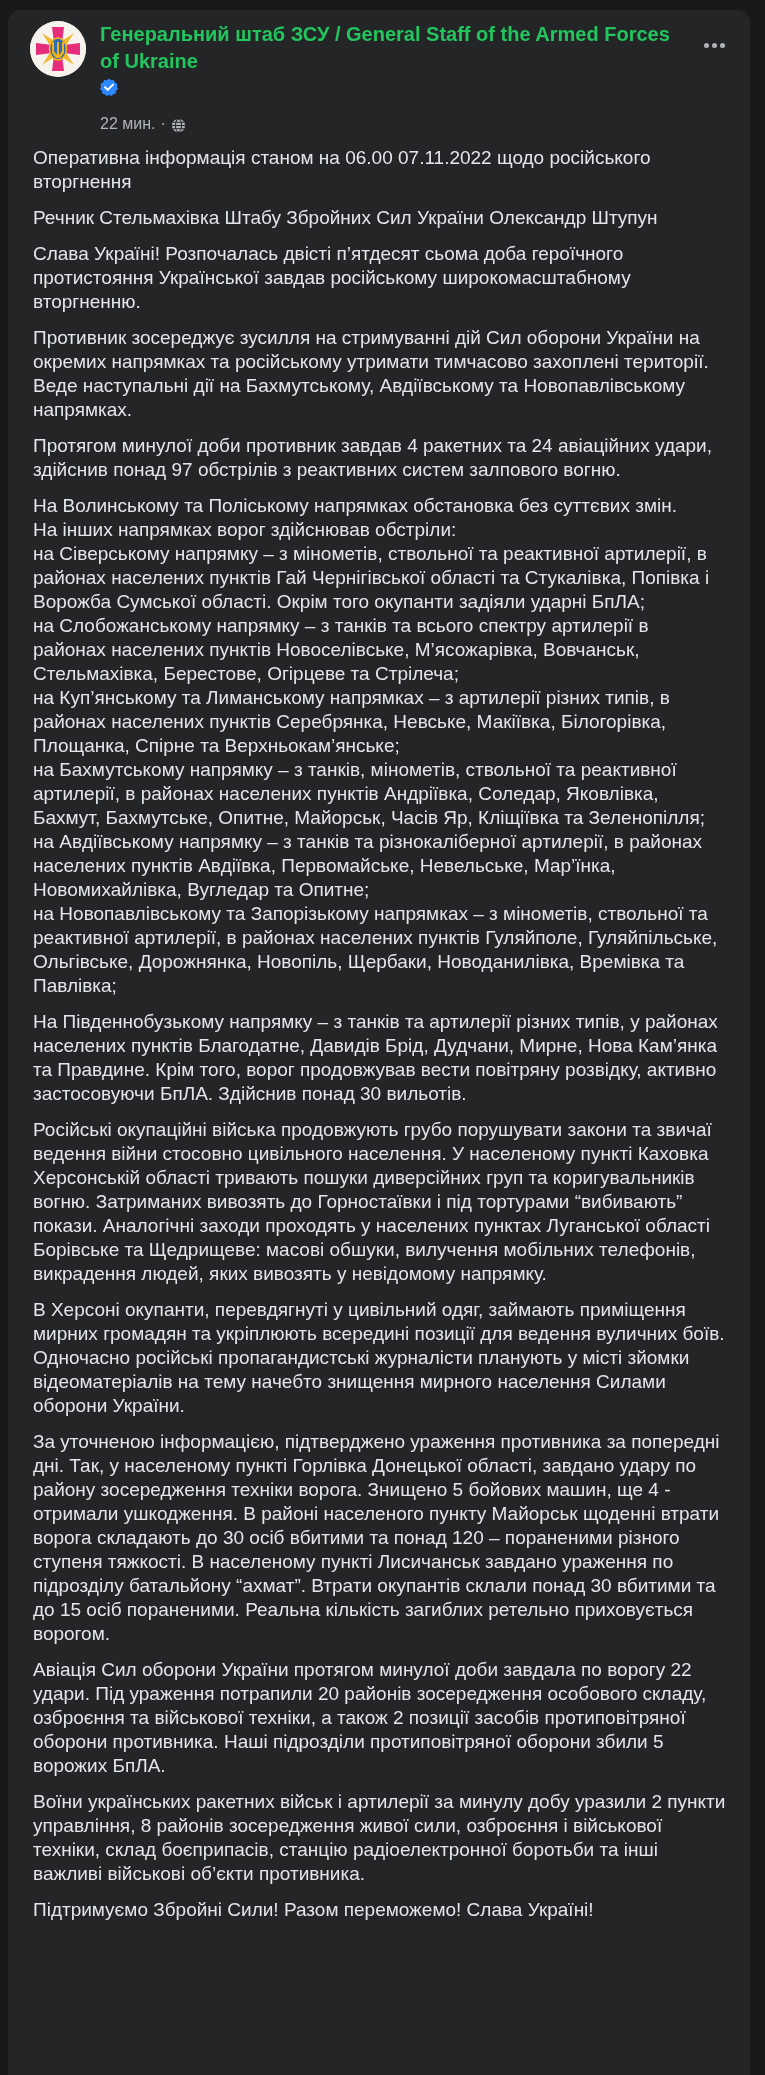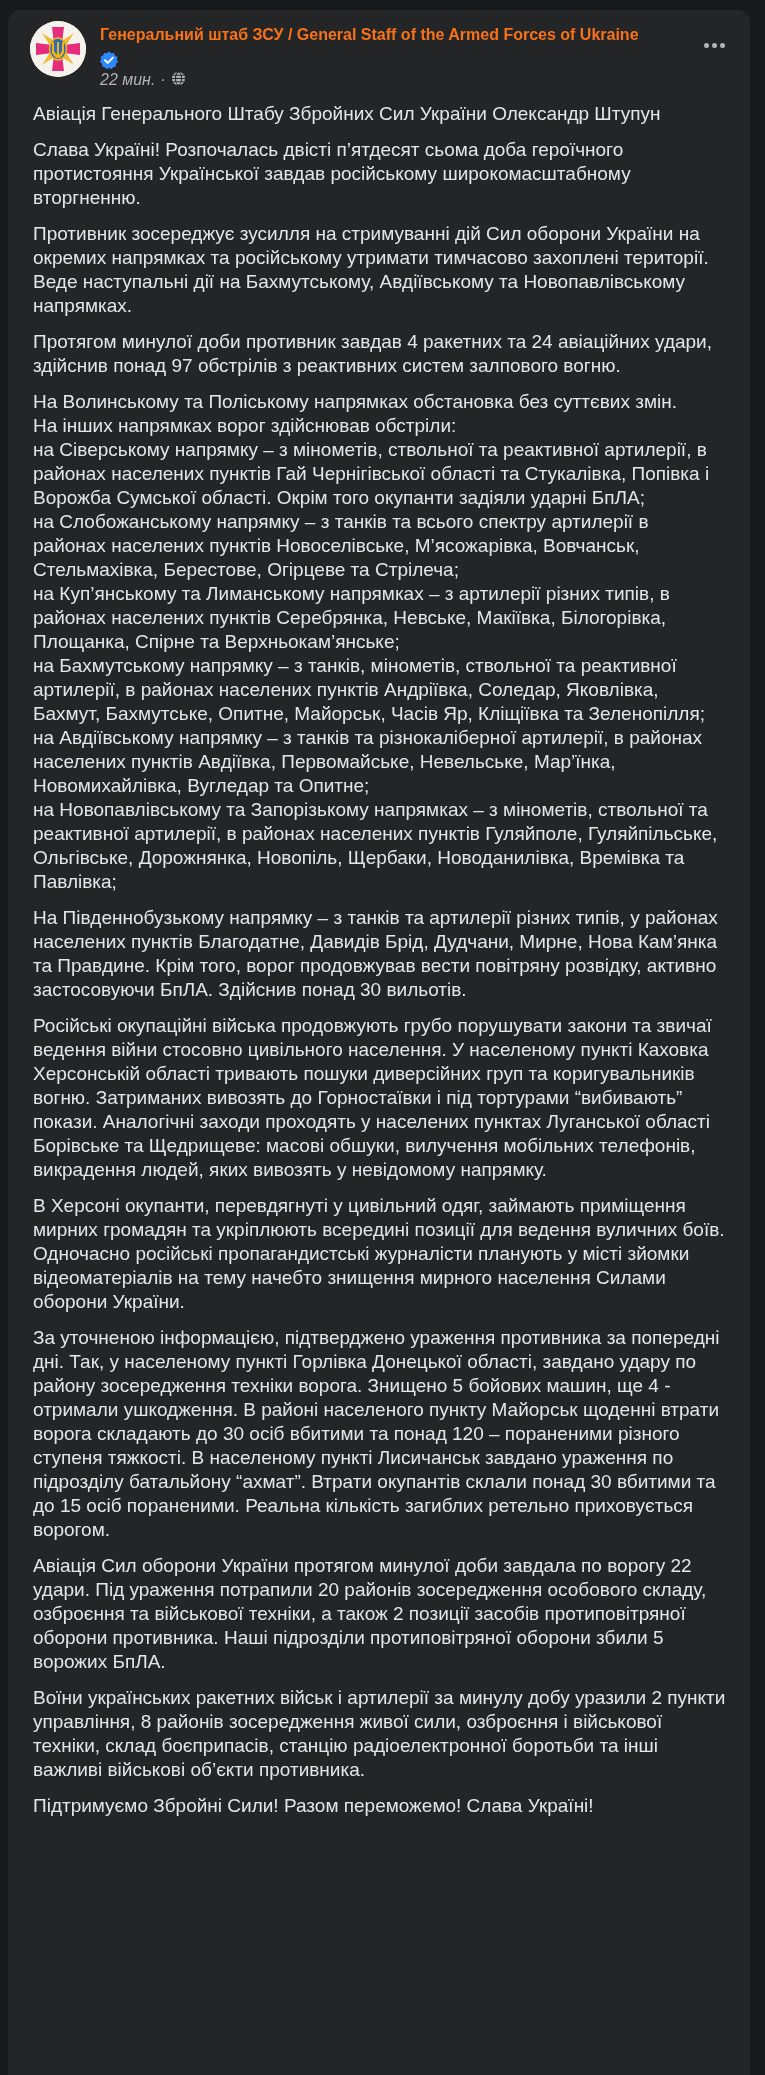--- a/index.html
+++ b/index.html
@@ -31,36 +31,35 @@
     overflow: hidden;
     cursor: pointer;
   }
   .avatar svg { display: block; width: 56px; height: 56px; }
   .header-info {
     flex: 1 1 auto;
     margin-left: 14px;
     min-width: 0;
   }
   .page-name {
-    color: #f97316;
+    color: #22c55e;
     font-weight: bold;
-    font-size: 16px;
+    font-size: 20px;
     line-height: 27px;
     max-width: 572px;
     cursor: pointer;
   }
   .badge-row { margin-top: 3px; height: 18px; }
   .verified-badge { display: inline-block; width: 18px; height: 18px; vertical-align: top; }
   .meta-row {
-    margin-top: 2px;
+    margin-top: 19px;
     display: flex;
-    align-items: flex-start;
+    align-items: flex-end;
     color: #b0b3b8;
     font-size: 16px;
-    font-style: italic;
   }
   .meta-row .timestamp { cursor: pointer; }
   .meta-row .sep { margin: 0 5px; }
   .globe-icon { display: inline-block; width: 15px; height: 15px; }
   .more-btn {
     flex: 0 0 auto;
     width: 40px; height: 40px;
     margin-top: 4px;
     border-radius: 50%;
     display: flex;
@@ -146,21 +145,22 @@
 
     <div class="more-btn">
       <span class="dot"></span>
       <span class="dot"></span>
       <span class="dot"></span>
     </div>
 
   </div>
 
   <div class="post-body">
-    <div class="para">Авіація Генерального Штабу Збройних Сил України Олександр Штупун</div>
+    <div class="para">Оперативна інформація станом на 06.00 07.11.2022 щодо російського вторгнення</div>
+    <div class="para">Речник Стельмахівка Штабу Збройних Сил України Олександр Штупун</div>
     <div class="para">Слава Україні! Розпочалась двісті п’ятдесят сьома доба героїчного протистояння Української завдав російському широкомасштабному вторгненню.</div>
     <div class="para">Противник зосереджує зусилля на стримуванні дій Сил оборони України на окремих напрямках та російському утримати тимчасово захоплені території. Веде наступальні дії на Бахмутському, Авдіївському та Новопавлівському напрямках.</div>
     <div class="para">Протягом минулої доби противник завдав 4 ракетних та 24 авіаційних удари, здійснив понад 97 обстрілів з реактивних систем залпового вогню.</div>
     <div class="para">На Волинському та Поліському напрямках обстановка без суттєвих змін.
 На інших напрямках ворог здійснював обстріли:
 на Сіверському напрямку – з мінометів, ствольної та реактивної артилерії, в районах населених пунктів Гай Чернігівської області та Стукалівка, Попівка і Ворожба Сумської області. Окрім того окупанти задіяли ударні БпЛА;
 на Слобожанському напрямку – з танків та всього спектру артилерії в районах населених пунктів Новоселівське, М’ясожарівка, Вовчанськ, Стельмахівка, Берестове, Огірцеве та Стрілеча;
 на Куп’янському та Лиманському напрямках – з артилерії різних типів, в районах населених пунктів Серебрянка, Невське, Макіївка, Білогорівка, Площанка, Спірне та Верхньокам’янське;
 на Бахмутському напрямку – з танків, мінометів, ствольної та реактивної артилерії, в районах населених пунктів Андріївка, Соледар, Яковлівка, Бахмут, Бахмутське, Опитне, Майорськ, Часів Яр, Кліщіївка та Зеленопілля;
 на Авдіївському напрямку – з танків та різнокаліберної артилерії, в районах населених пунктів Авдіївка, Первомайське, Невельське, Мар’їнка, Новомихайлівка, Вугледар та Опитне;

